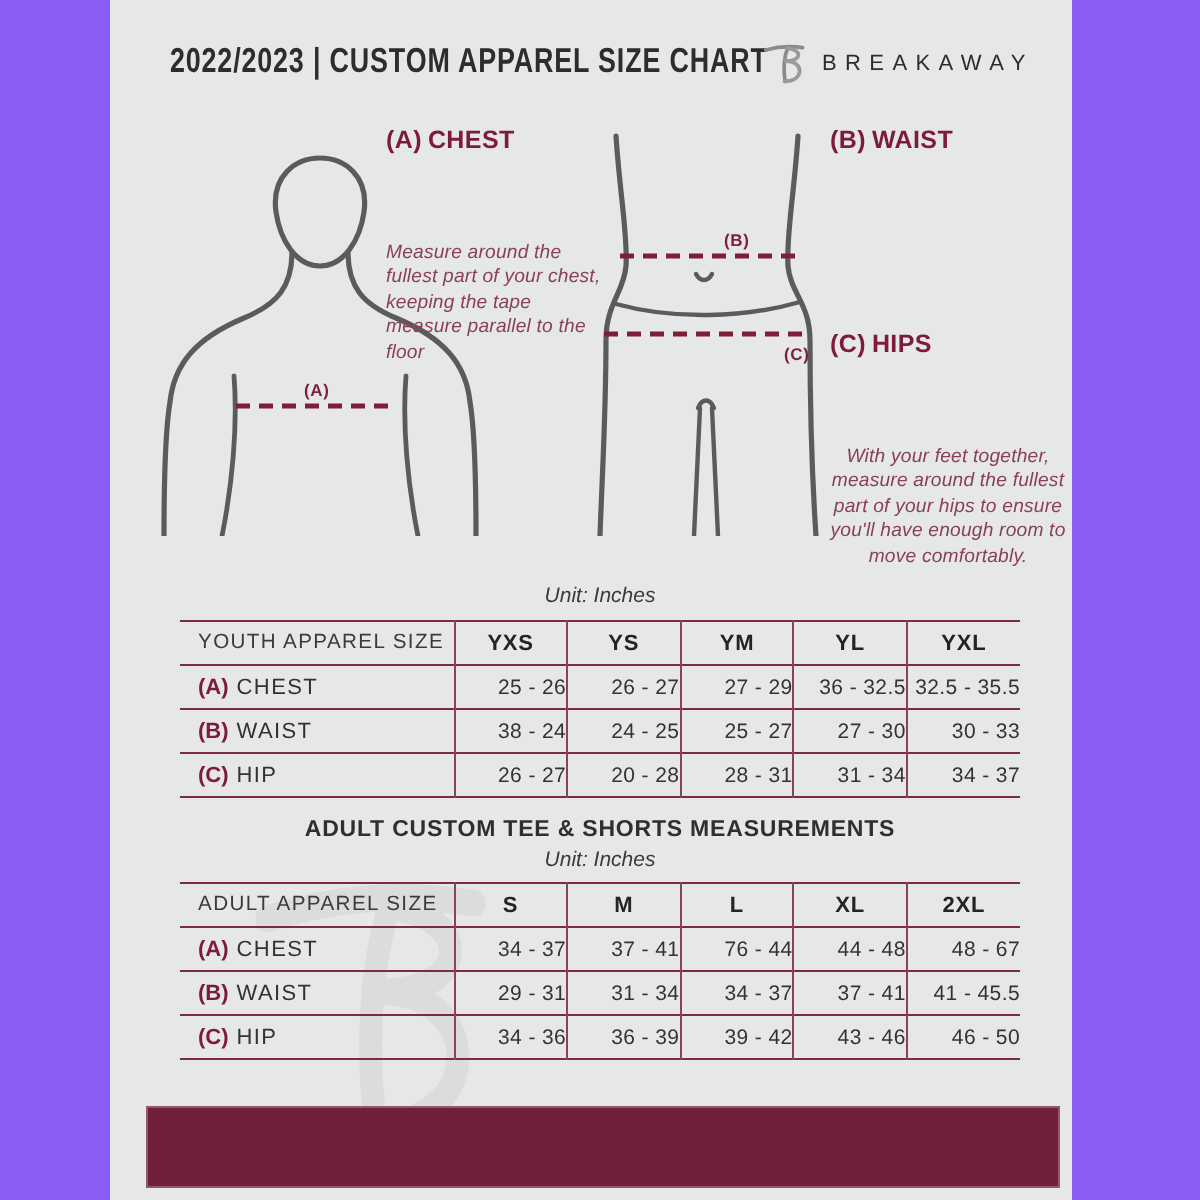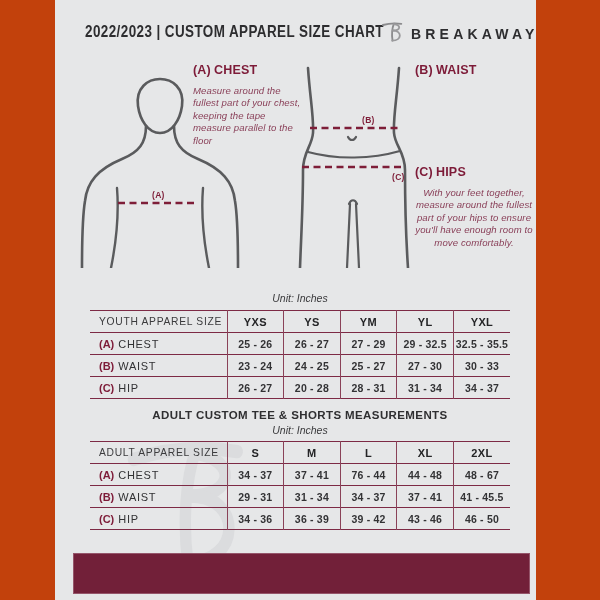--- a/index.html
+++ b/index.html
@@ -1,50 +1,51 @@
 <!DOCTYPE html>
 <html><head>
 <meta charset="utf-8">
 <style>
   * { margin:0; padding:0; box-sizing:border-box; }
   body { background:#222; }
   #stage {
-    position:relative; width:600px; height:600px; background:#c2410c;
+    position:relative; width:600px; height:600px; background:#8b5cf6;
     overflow:hidden; font-family:"Liberation Sans", sans-serif;
   }
   .paper {
     position:absolute; left:55px; top:0; width:481px; height:600px;
     background:#e6e7e8;
   }
   .abs { position:absolute; }
 
   
   .doc-title {
     left:30px; top:22px; font-size:16px; font-weight:700; color:#2d2d2f;
     letter-spacing:0.5px; transform:scale(0.84,1.08); transform-origin:left top;
     white-space:nowrap;
   }
   .brand-logo { left:326px; top:18px; width:24px; height:26px; }
   .brand-name {
-    left:356px; top:26px; font-size:14px; font-weight:700; color:#2d2d2f;
+    left:356px; top:26px; font-size:11px; font-weight:400; color:#2d2d2f;
     letter-spacing:4.2px; white-space:nowrap;
   }
 
   
   .diagram { pointer-events:none; }
   .dlabel {
     font-size:8.5px; font-weight:700; color:#7e1e38; letter-spacing:0.3px;
   }
 
   
   .m-head { font-size:12.5px; font-weight:700; color:#7d1b38; letter-spacing:0.2px; white-space:nowrap; }
   .m-head b { margin-right:3px; }
   .m-desc {
     font-size:9.6px; font-style:italic; color:#8a4059; line-height:12.4px;
     letter-spacing:0.1px;
+    margin-top:36px;
   }
 
   
   .tbl-title {
     left:35px; width:420px; text-align:center; font-size:11.5px;
     font-weight:700; color:#2f2f31; letter-spacing:0.4px;
   }
   .tbl-unit {
     left:35px; width:420px; text-align:center; font-size:10.5px;
     font-style:italic; color:#3a3a3c;
@@ -60,21 +61,21 @@
   }
   table.size-table th:first-child, table.size-table td:first-child { border-left:none; }
   th.lbl-head {
     text-align:left; padding-left:9px; font-weight:400; font-size:10.3px;
     color:#3b3b3d; letter-spacing:0.7px;
   }
   th.size-head { text-align:center; font-weight:700; font-size:11px; color:#242426; letter-spacing:0.4px; }
   td.row-label { text-align:left; padding-left:9px; font-size:11px; }
   td.row-label b { color:#7d1b38; font-weight:700; margin-right:4px; }
   td.row-label span { color:#323234; letter-spacing:0.7px; }
-  td.val { text-align:center; font-size:10.5px; color:#333335; letter-spacing:0.2px;font-weight:bold; }
+  td.val { text-align:right; font-size:10.5px; color:#333335; letter-spacing:0.2px; }
 
   
   .watermark { left:68px; top:420px; width:135px; height:158px; opacity:1; }
   .footer-bar {
     left:18px; top:553px; width:457px; height:41px; background:#722039;
     border:1px solid #95556a;
   }
 </style>
 </head>
 <body>
@@ -157,28 +158,28 @@
         <th class="size-head">YL</th>
         <th class="size-head">YXL</th>
       </tr>
       <tr>
         <td class="row-label">
           <b>(A)</b><span>CHEST</span>
         </td>
         <td class="val">25 - 26</td>
         <td class="val">26 - 27</td>
         <td class="val">27 - 29</td>
-        <td class="val">29 - 32.5</td>
+        <td class="val">36 - 32.5</td>
         <td class="val">32.5 - 35.5</td>
       </tr>
       <tr>
         <td class="row-label">
           <b>(B)</b><span>WAIST</span>
         </td>
-        <td class="val">23 - 24</td>
+        <td class="val">38 - 24</td>
         <td class="val">24 - 25</td>
         <td class="val">25 - 27</td>
         <td class="val">27 - 30</td>
         <td class="val">30 - 33</td>
       </tr>
       <tr>
         <td class="row-label">
           <b>(C)</b><span>HIP</span>
         </td>
         <td class="val">26 - 27</td>

